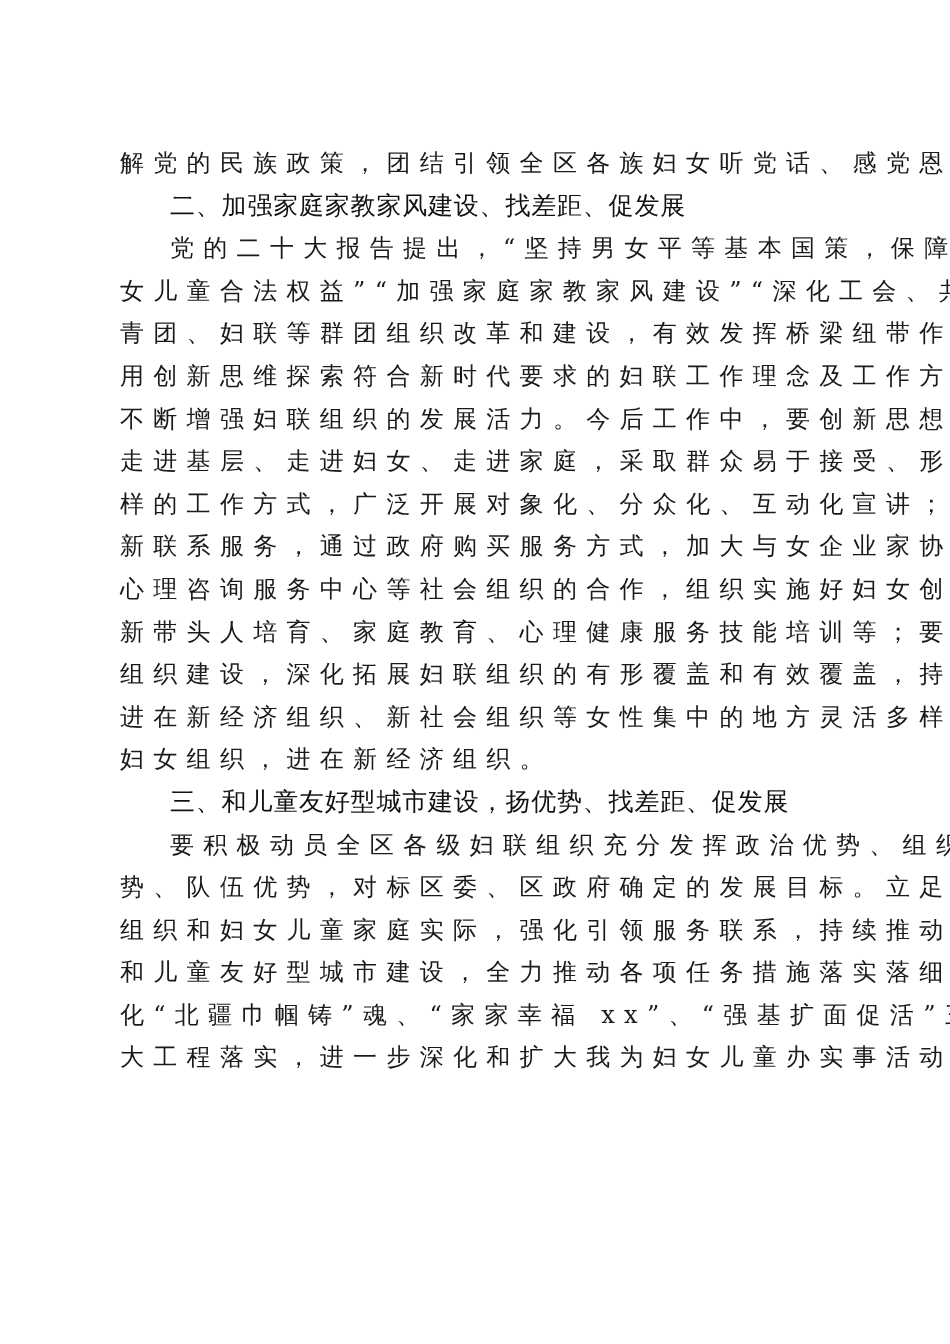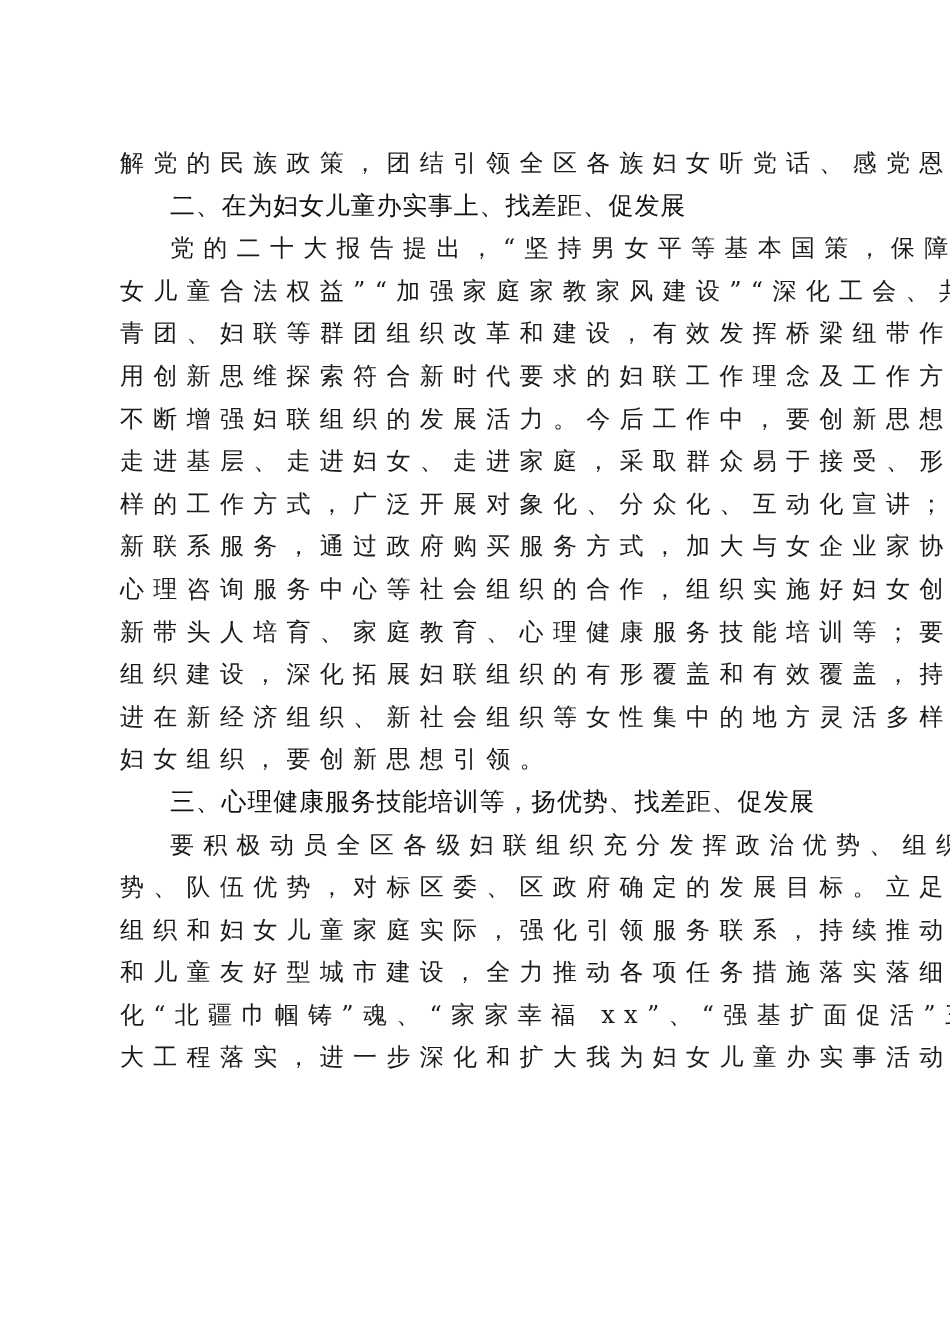--- a/index.html
+++ b/index.html
@@ -50,37 +50,37 @@
     }
   </style>
 </head>
 <body>
 
 <div class="page">
   <div class="text-block">
 
     <div class="line">解党的民族政策，团结引领全区各族妇女听党话、感党恩、跟</div>
 
-    <div class="line heading">二、在为妇女儿童办实事上、找差距、促发展</div>
+    <div class="line heading">二、加强家庭家教家风建设、找差距、促发展</div>
 
     <div class="line indent">党的二十大报告提出，“坚持男女平等基本国策，保障妇</div>
     <div class="line">女儿童合法权益”“加强家庭家教家风建设”“深化工会、共</div>
     <div class="line">青团、妇联等群团组织改革和建设，有效发挥桥梁纽带作用”，</div>
     <div class="line">用创新思维探索符合新时代要求的妇联工作理念及工作方法，</div>
     <div class="line">不断增强妇联组织的发展活力。今后工作中，要创新思想引领，</div>
     <div class="line">走进基层、走进妇女、走进家庭，采取群众易于接受、形式多</div>
     <div class="line">样的工作方式，广泛开展对象化、分众化、互动化宣讲；要创</div>
     <div class="line">新联系服务，通过政府购买服务方式，加大与女企业家协会、</div>
     <div class="line">心理咨询服务中心等社会组织的合作，组织实施好妇女创业创</div>
     <div class="line">新带头人培育、家庭教育、心理健康服务技能培训等；要创新</div>
     <div class="line">组织建设，深化拓展妇联组织的有形覆盖和有效覆盖，持续推</div>
     <div class="line">进在新经济组织、新社会组织等女性集中的地方灵活多样建立</div>
-    <div class="line">妇女组织，要创新思想引领。</div>
+    <div class="line">妇女组织，进在新经济组织。</div>
 
-    <div class="line heading">三、心理健康服务技能培训等，扬优势、找差距、促发展</div>
+    <div class="line heading">三、和儿童友好型城市建设，扬优势、找差距、促发展</div>
 
     <div class="line indent">要积极动员全区各级妇联组织充分发挥政治优势、组织优</div>
     <div class="line">势、队伍优势，对标区委、区政府确定的发展目标。立足妇联</div>
     <div class="line">组织和妇女儿童家庭实际，强化引领服务联系，持续推动女性</div>
     <div class="line">和儿童友好型城市建设，全力推动各项任务措施落实落细，深</div>
     <div class="line">化“北疆巾帼铸”魂、“家家幸福 xx”、“强基扩面促活”三</div>
     <div class="line">大工程落实，进一步深化和扩大我为妇女儿童办实事活动，要</div>
 
   </div>
 </div>

